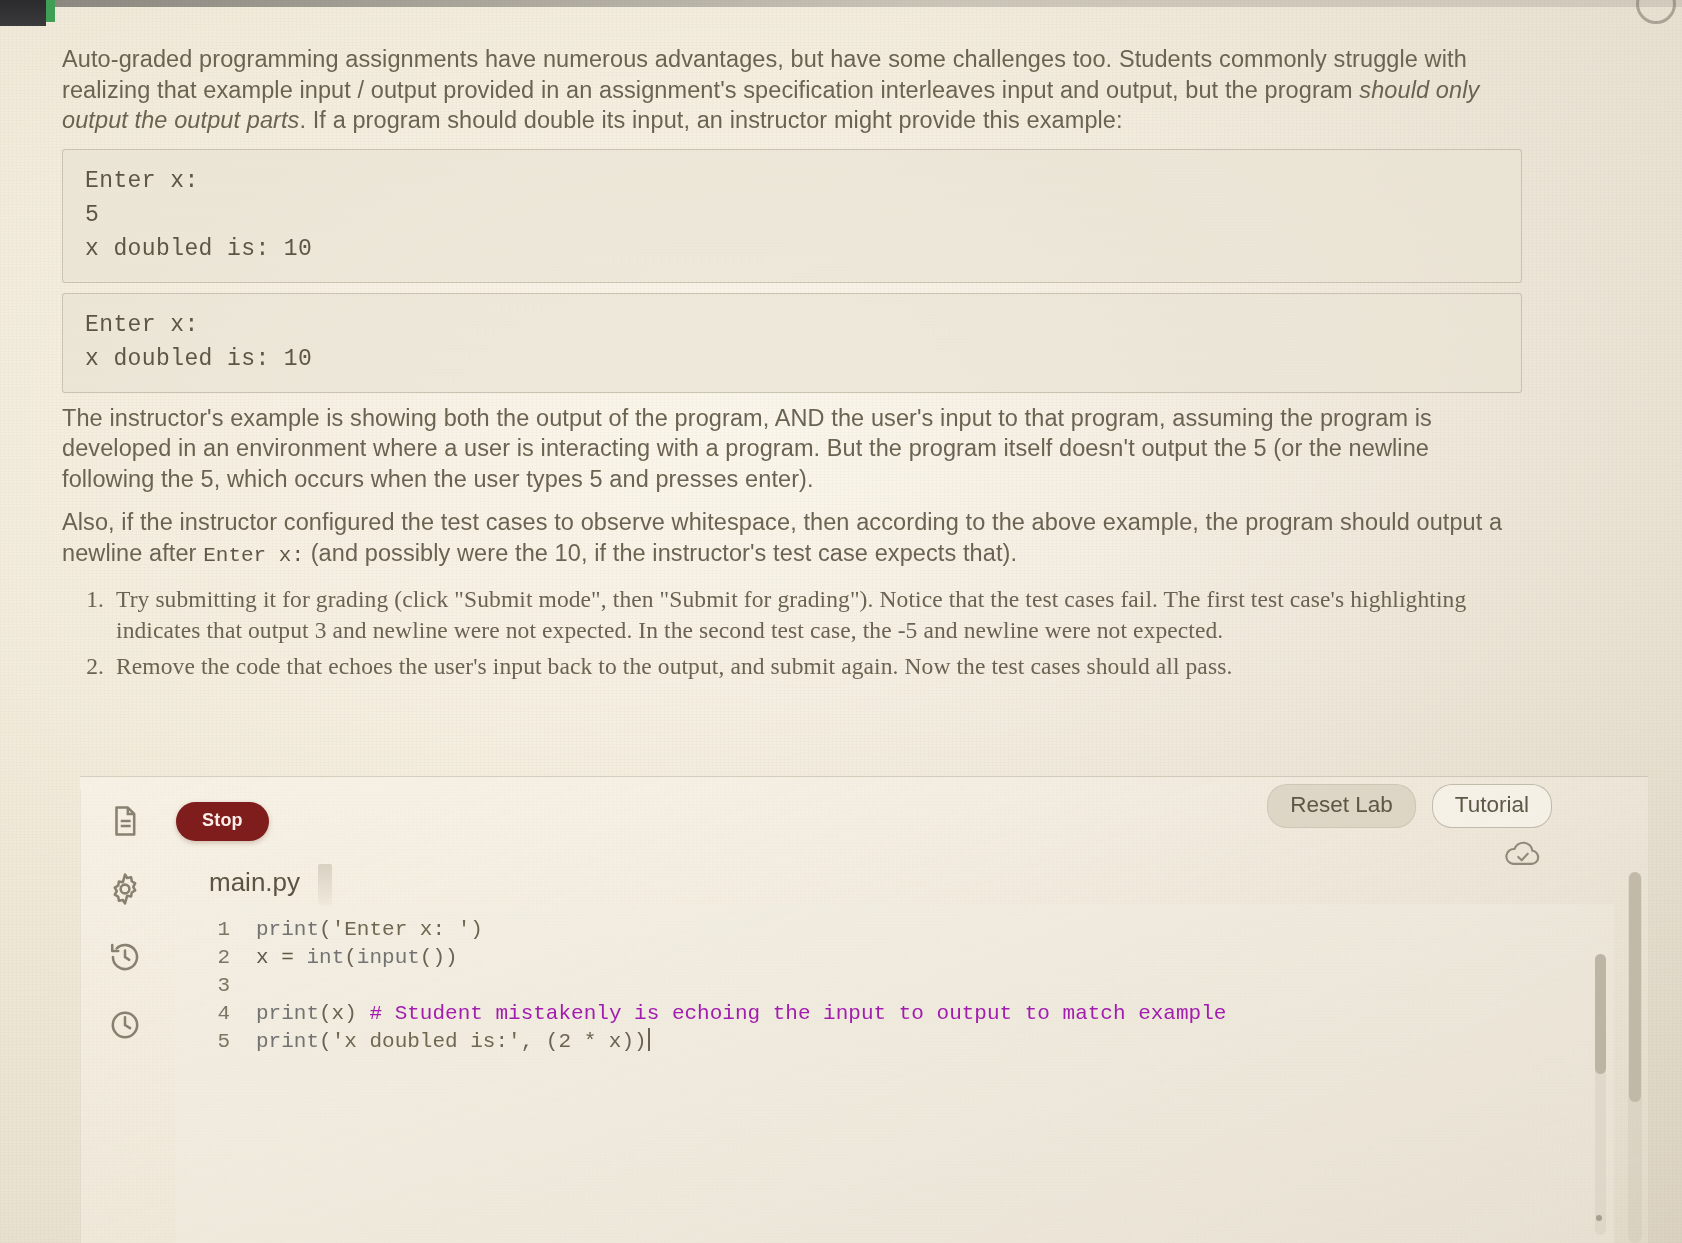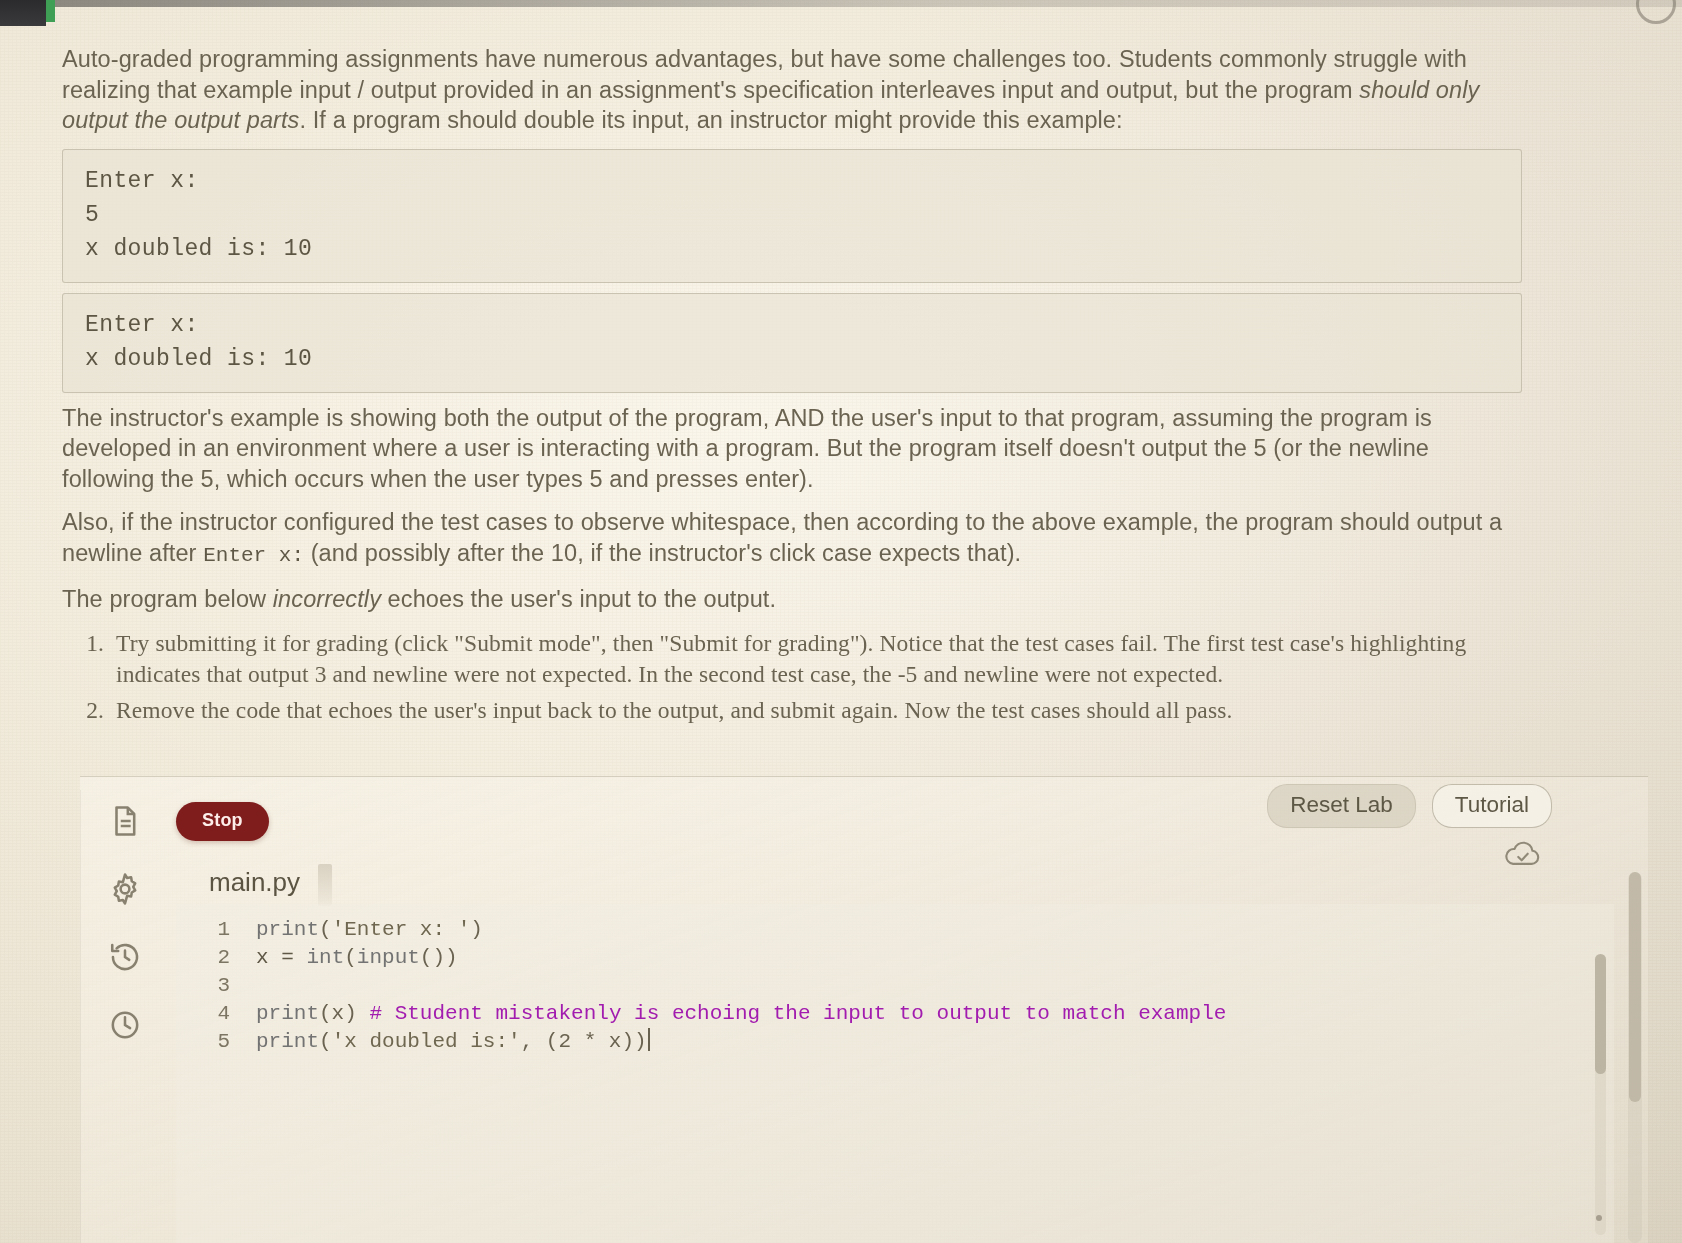--- a/index.html
+++ b/index.html
@@ -284,23 +284,22 @@
     <div class="code-box">Enter x:
 5
 x doubled is: 10</div>
 
 
     <div class="code-box">Enter x:
 x doubled is: 10</div>
 
     <p>The instructor's example is showing both the output of the program, AND the user's input to that program, assuming the program is developed in an environment where a user is interacting with a program. But the program itself doesn't output the 5 (or the newline following the 5, which occurs when the user types 5 and presses enter).</p>
 
-    <p><span>Also, if the instructor configured the test cases to observe whitespace, then according to the above example, the program should output a newline after </span><span class="mono-inline">Enter x:</span><span> (and possibly after the 10, if the instructor's click case expects that).</span></p>
-
-    <p><span>The program below </span><em>incorrectly</em><span> echoes the user's input to the output.</span></p>
+    <p><span>Also, if the instructor configured the test cases to observe whitespace, then according to the above example, the program should output a newline after </span><span class="mono-inline">Enter x:</span><span> (and possibly were the 10, if the instructor's test case expects that).</span></p>
+
 
     <ol class="steps">
       <li>Try submitting it for grading (click "Submit mode", then "Submit for grading"). Notice that the test cases fail. The first test case's highlighting indicates that output 3 and newline were not expected. In the second test case, the -5 and newline were not expected.</li>
       <li>Remove the code that echoes the user's input back to the output, and submit again. Now the test cases should all pass.</li>
     </ol>
   </div>
 
   <div class="lab-top-divider"></div>
   <div class="left-divider"></div>
 

